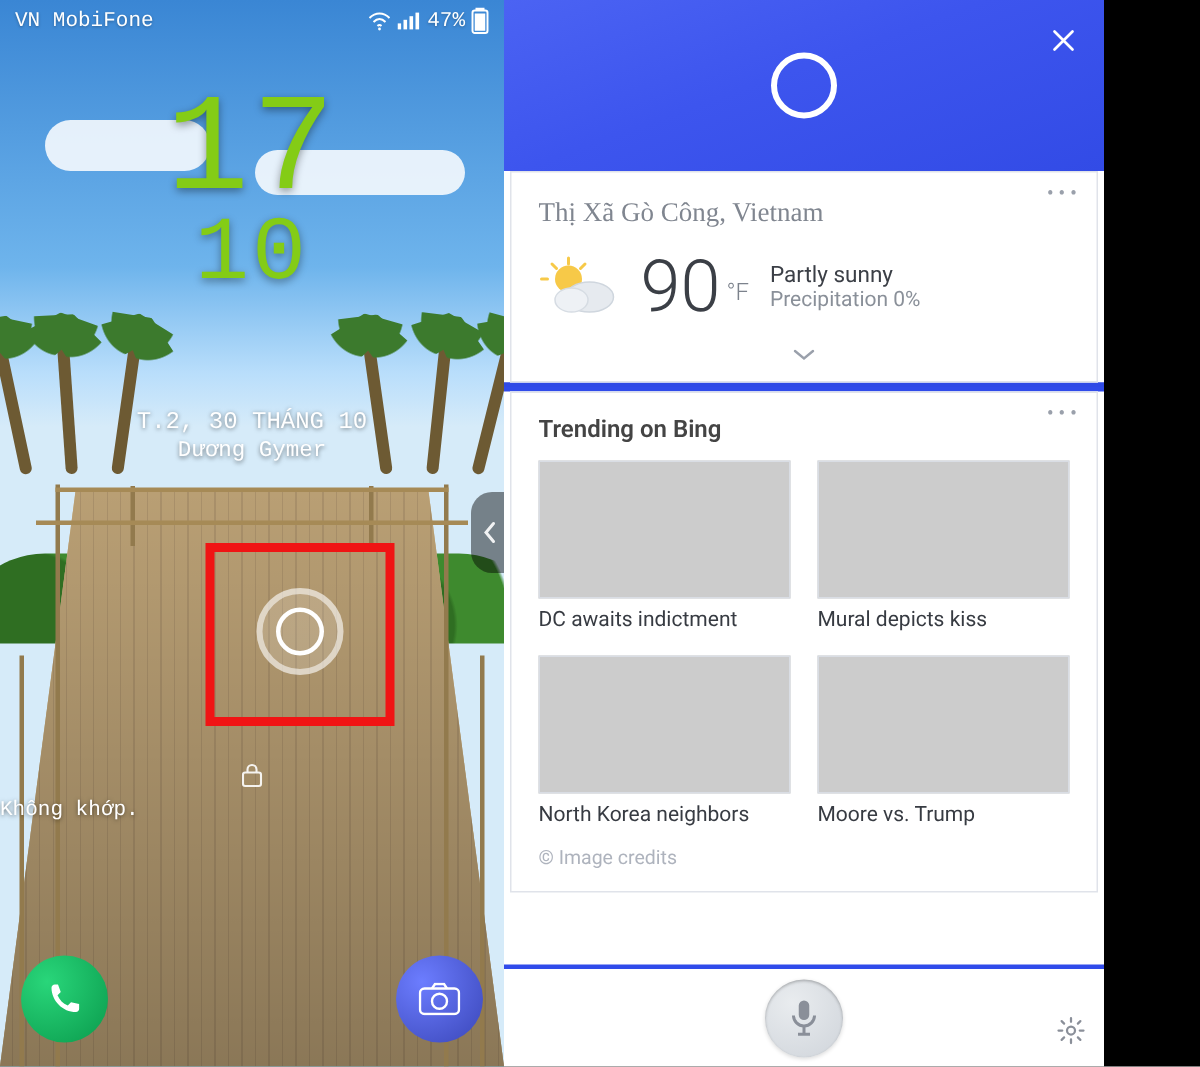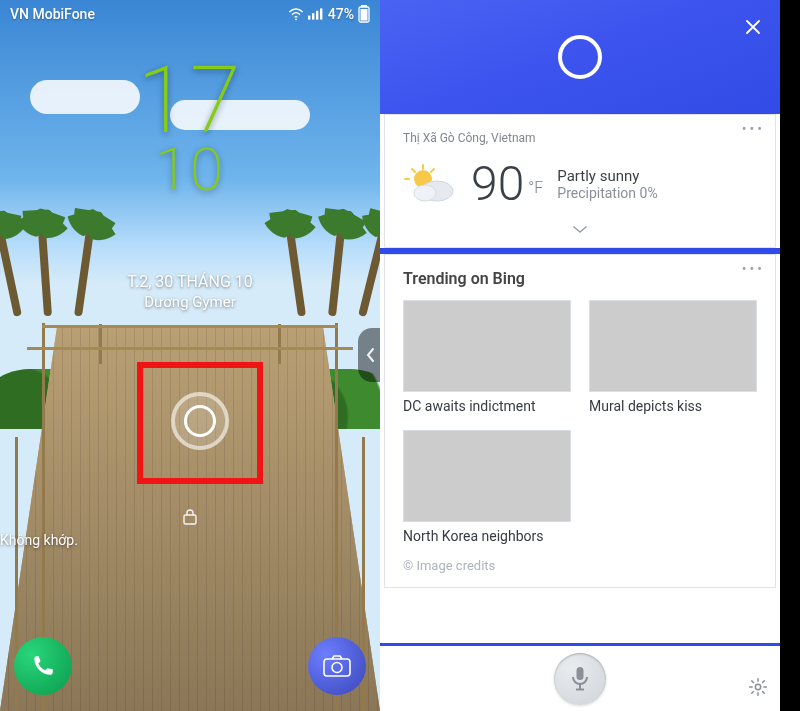--- a/index.html
+++ b/index.html
@@ -4,21 +4,21 @@
 <style>
   * { box-sizing: border-box; margin: 0; padding: 0; }
   body {
     width: 800px;
     height: 711px;
     display: flex;
     font-family: -apple-system, BlinkMacSystemFont, "Segoe UI", Roboto, sans-serif;
     overflow: hidden;
     background: #000;
   }
-  .left { width: 380px; height: 711px; position: relative; overflow: hidden; }
+  .left { width: 336px; height: 711px; position: relative; overflow: hidden; font-family: Liberation Mono, monospace; }
   .right { width: 400px; height: 711px; position: relative; background: #fff; overflow: hidden; }
 
   
   .wallpaper { position:absolute; inset:0;
     background:
       
       linear-gradient(180deg, #3a86d4 0%, #6eb4ec 25%, #b9defb 35%, #d6ebf9 40%),
       
       linear-gradient(180deg, #2fa6b6 40%, #2a8fa0 48%),
       
@@ -87,21 +87,21 @@
   
   .cortana-header{ height:114px; background:linear-gradient(160deg,#4b63f3 0%, #3d55ee 45%, #324be6 100%); position:relative; display:flex; align-items:center; justify-content:center; }
   .cortana-header .ring{ width:44px; height:44px; border-radius:50%; border:4px solid #fff; }
   .cortana-header .close{ position:absolute; right:14px; top:14px; color:#fff; width:26px; height:26px; display:flex; align-items:center; justify-content:center; }
 
   .card{ margin:0 4px; background:#fff; border:1px solid #e0e3ea; position:relative; }
   .card-sep{ height:6px; background:#304bea; border-top:3px solid #2f4ae6; }
   .card .more{ position:absolute; right:10px; top:6px; color:#9aa0ab; letter-spacing:3px; font-size:14px; }
 
   .weather-card{ padding:16px 18px 8px; }
-  .weather-card .loc{ color:#808690; font-size:12px; margin-bottom:10px; }
+  .weather-card .loc{ color:#808690; font-size:18px; margin-bottom:10px;font-family:Liberation Serif, serif; }
   .weather-card .row{ display:flex; align-items:center; gap:14px; }
   .weather-card .sun-icon{ width:54px; height:42px; position:relative; }
   .weather-card .temp{ font-size:48px; font-weight:300; color:#3b3f46; display:flex; align-items:center; }
   .weather-card .deg{ font-size:16px; color:#7c828c; margin:8px 0 0 4px; }
   .weather-card .desc{ color:#3b3f46; font-size:15px; }
   .weather-card .desc .sub{ color:#8a9099; font-size:14px; }
   .weather-card .chev{ text-align:center; margin-top:8px; color:#9aa0ab; }
 
   .trend-card{ padding:14px 18px 14px; }
   .trend-card h3{ font-size:16px; font-weight:600; color:#444; margin-bottom:12px; }
@@ -290,20 +290,24 @@
         <div class="cap">DC awaits indictment</div>
       </div>
       <div class="tile">
         <div class="thumb th3"></div>
         <div class="cap">Mural depicts kiss</div>
       </div>
       <div class="tile">
         <div class="thumb th2"></div>
         <div class="cap">North Korea neighbors</div>
       </div>
+      <div class="tile">
+        <div class="thumb th4"></div>
+        <div class="cap">Moore vs. Trump</div>
+      </div>
     </div>
     <div class="credits">© Image credits</div>
   </div>
 
   <div class="bottom-bar">
     <div class="mic-btn">
       <svg width="20" height="26" viewBox="0 0 20 26">
         <rect x="6.5" y="1" width="7" height="13" rx="3.5" fill="#8a8f99"></rect>
         <path d="M3 11a7 7 0 0 0 14 0" fill="none" stroke="#8a8f99" stroke-width="2"></path>
         <line x1="10" y1="18" x2="10" y2="23" stroke="#8a8f99" stroke-width="2"></line>

